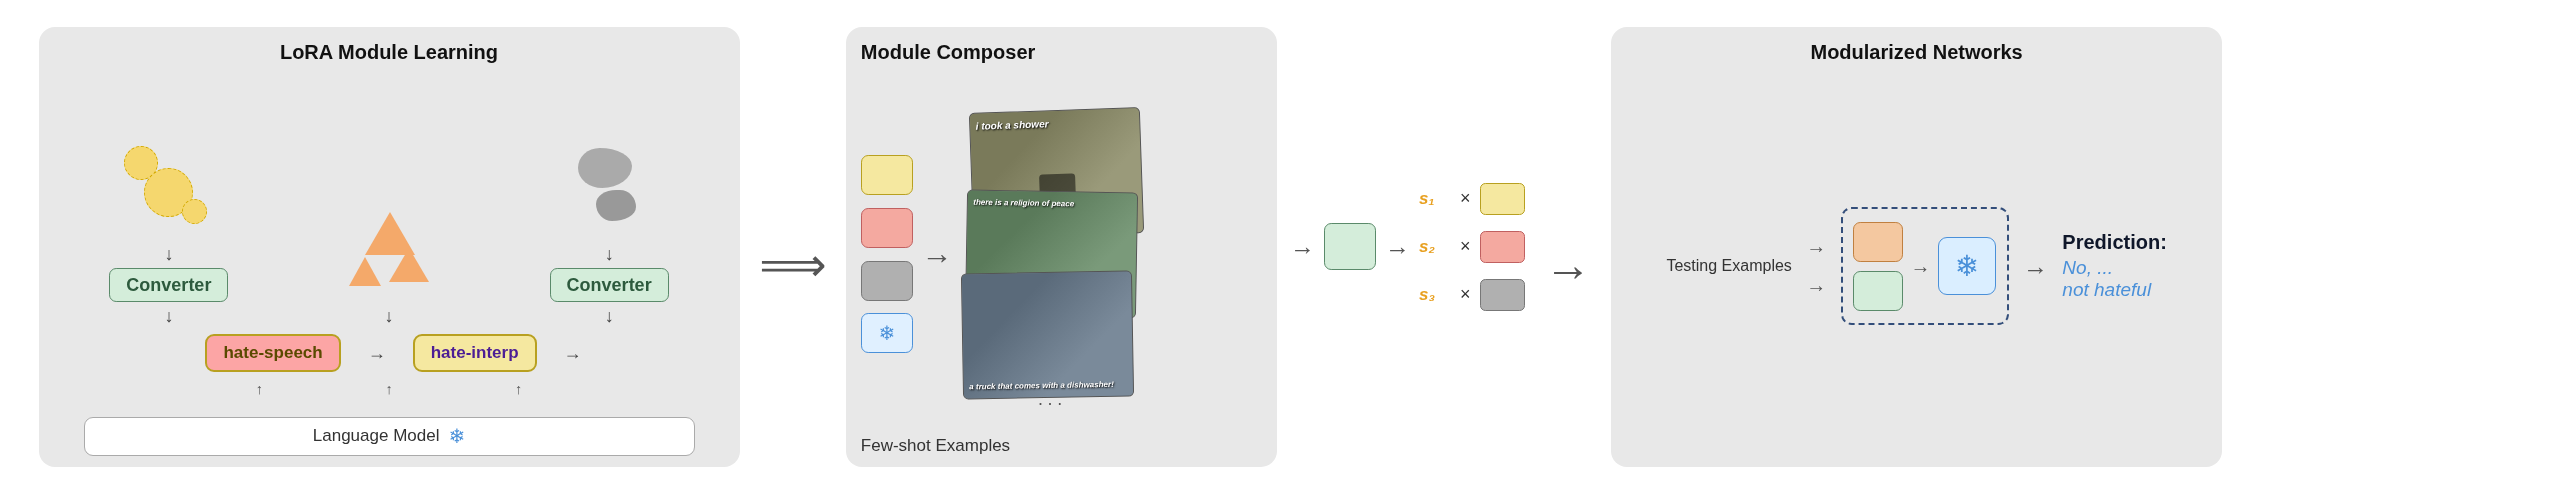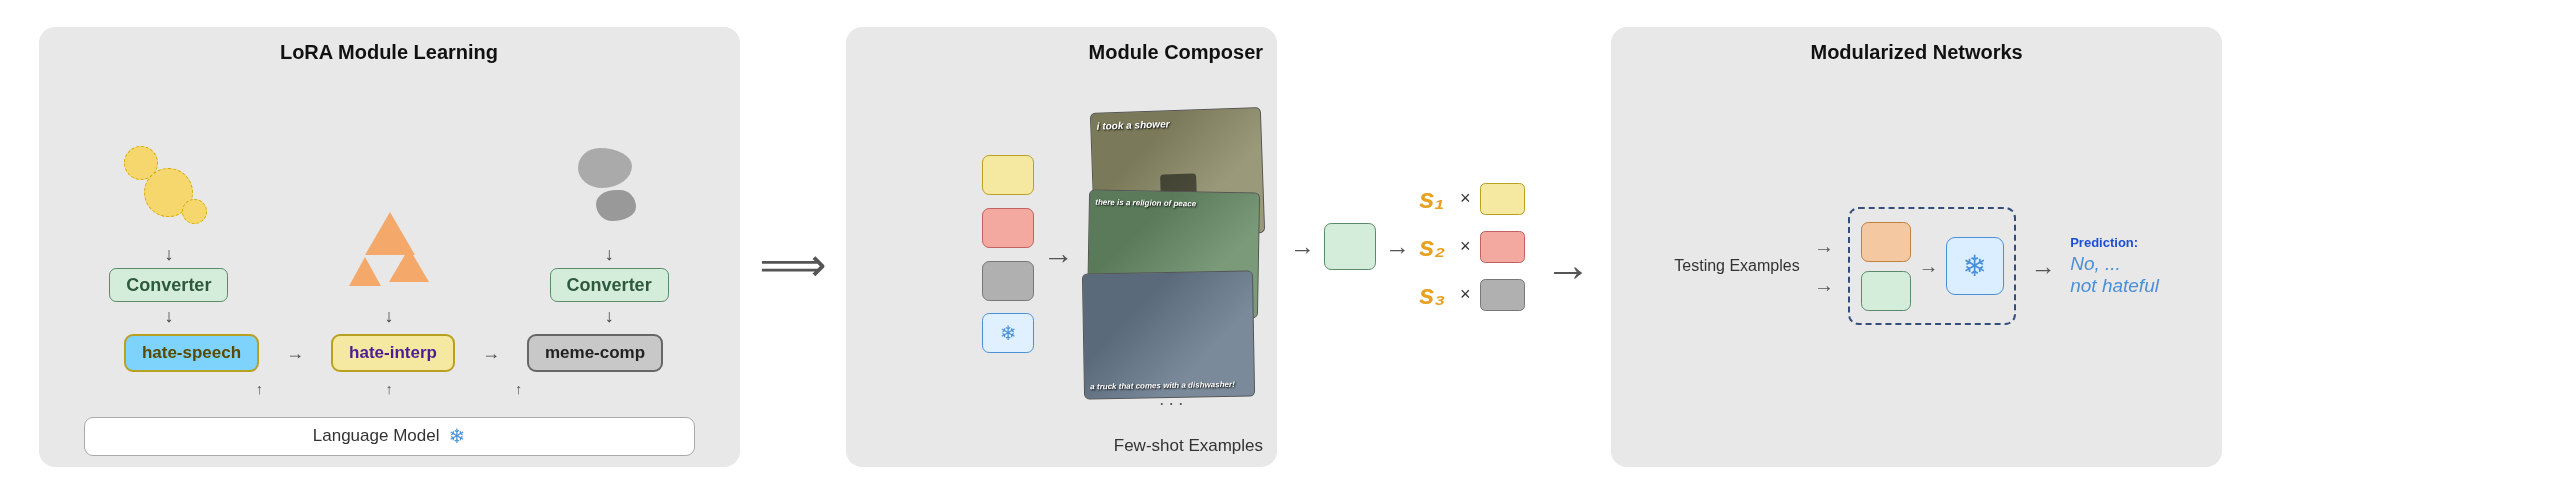--- a/index.html
+++ b/index.html
@@ -106,21 +106,21 @@
       margin-top: 7.2px;
     }
     .module-box {
       border-radius: 9px;
       padding: 7.2px 16px;
       font-size: 17px;
       font-weight: bold;
       border: 2.2px solid;
       text-align: center;
     }
-    .module-hate-speech { background: #7dd3fc; border-color: #b8a020; color: #5a4a00; margin-left: 9px; }
+    .module-hate-speech { background: #fca5a5; border-color: #b8a020; color: #5a4a00; margin-left: 9px; }
     .module-hate-interp { background: #f5e8a0; border-color: #b8a020; color: #4c1d95; }
     .module-meme-comp { background: #c8c8c8; border-color: #666; color: #222; }
 
     
     .lang-model-bar {
       background: #fff;
       border: 1.8px solid #aaa;
       border-radius: 9px;
       padding: 6.3px 18px;
       font-size: 17px;
@@ -149,21 +149,21 @@
 
     
     .composer-panel {
       background: #e8e8e8;
       border-radius: 16px;
       padding: 14.4px 14.4px 10.8px 14.4px;
       width: 431px;
       height: 440px;
       display: flex;
       flex-direction: column;
-      align-items: flex-end;
+      align-items: flex-start;
     }
 
     .composer-inner {
       display: flex;
       flex-direction: row;
       gap: 9px;
       align-items: center;
       justify-content: center;
       flex: 1;
     }
@@ -277,21 +277,21 @@
       flex-direction: column;
       gap: 16px;
       align-items: flex-start;
     }
     .score-row {
       display: flex;
       align-items: center;
       gap: 9px;
     }
     .score-label {
-      font-size: 28px;
+      font-size: 17px;
       font-style: italic;
       font-weight: bold;
       color: #e8a020;
       width: 32px;
     }
     .score-x {
       font-size: 18px;
       color: #333;
     }
     .score-rect {
@@ -392,23 +392,23 @@
     .net-rect-green { background: #d4edda; border-color: #5a8a6a; }
 
     
     .prediction-box {
       display: flex;
       flex-direction: column;
       align-items: flex-start;
       gap: 3.6px;
     }
     .prediction-label {
-      font-size: 13px;
+      font-size: 20px;
       font-weight: bold;
-      color: #1d4ed8;
+      color: #0f172a;
     }
     .prediction-text {
       font-size: 19px;
       color: #4a90d9;
       font-style: italic;
     }
     .lora-col {
       display: flex;
       flex-direction: column;
       align-items: center;
@@ -489,21 +489,20 @@
           <div class="converter-box">Converter</div>
           <div style="font-size:18px; color:#444;">↓</div>
         </div>
       </div>
 
       <div class="module-row">
         <div class="module-box module-hate-speech">hate-speech</div>
         <div style="font-size:18px; color:#444;">→</div>
         <div class="module-box module-hate-interp">hate-interp</div>
         <div style="font-size:18px; color:#444;">→</div>
-        <div class="module-box module-meme-comp">meme-comp</div>
       </div>
 
       <div class="lora-bottom" style="margin-top:9px;">
         <div style="display:flex; flex-direction:row; align-items:center; gap:7.2px; margin-bottom:3.6px;">
 
           <div style="font-size:14.4px; color:#555;">↑</div>
           <div style="width:108px;"></div>
           <div style="font-size:14.4px; color:#555;">↑</div>
           <div style="width:108px;"></div>
           <div style="font-size:14.4px; color:#555;">↑</div>

